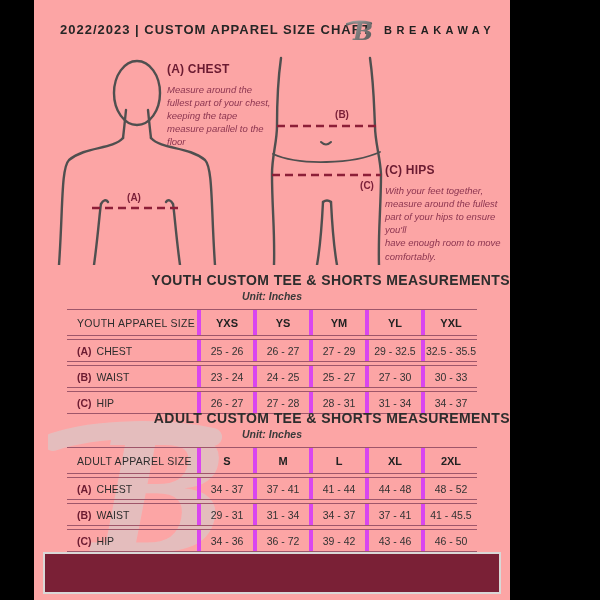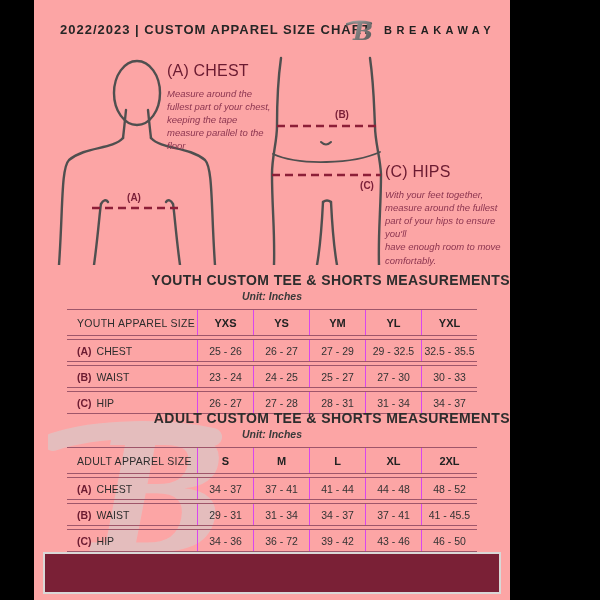--- a/index.html
+++ b/index.html
@@ -21,21 +21,21 @@
   .brand{
     position:absolute;left:312px;top:16px;display:flex;align-items:center;gap:8px;
   }
   .brand-name{
     font-size:11px;font-weight:bold;letter-spacing:4.5px;color:#1f1f1f;
   }
   
   .fig{position:absolute;}
   .guide-block{position:absolute;z-index:1;}
   .guide-heading{
-    font-size:16px;font-weight:normal;color:#6b1b31;margin:0 0 7px 0;letter-spacing:.2px;
+    font-size:12px;font-weight:bold;color:#6b1b31;margin:0 0 7px 0;letter-spacing:.2px;
   }
   .guide-body{
     font-size:9.5px;font-style:italic;color:#8c3550;line-height:1.38;margin:0;
     white-space:pre-line;
   }
   
   .section{position:absolute;left:0;width:100%;z-index:1;}
   .section-title{
     text-align:right;font-size:14px;font-weight:bold;color:#2d2d2d;
     letter-spacing:.4px;margin:0;
@@ -46,21 +46,21 @@
   }
   .stable{width:410px;margin:0 auto;}
   .trow{
     display:flex;border-top:1px solid #9e566a;border-bottom:1px solid #9e566a;
     margin-bottom:3px;align-items:stretch;
   }
   .trow .cell{display:flex;align-items:center;height:21px;}
   .trow.thead .cell{height:25px;text-align:center;}
   .cell.label{width:130px;padding-left:10px;box-sizing:border-box;font-size:10.5px;color:#2d2d2d;}
   .trow.thead .cell.label{font-size:10.5px;letter-spacing:.3px;color:#2d2d2d;}
-  .cell.size,.cell.val{flex:1;justify-content:center;border-left:1px solid #d946ef;}
+  .cell.size,.cell.val{flex:1;justify-content:center;border-left:4px solid #d946ef;}
   .cell.size{font-weight:bold;font-size:11px;color:#222;}
   .cell.val{font-size:10.5px;color:#333;}
   .rowkey{font-weight:bold;color:#6b1b31;margin-right:5px;}
   
   .footer-bar{
     position:absolute;left:11px;top:554px;width:454px;height:38px;
     background:#7a2036;z-index:2;box-shadow:0 0 0 2px #d9d8d7;
   }
   .watermark{position:absolute;left:14px;top:392px;z-index:0;opacity:.55;}
   svg text.marker{font-family:"Liberation Sans",sans-serif;font-weight:bold;font-size:10px;fill:#7a1f38;}

